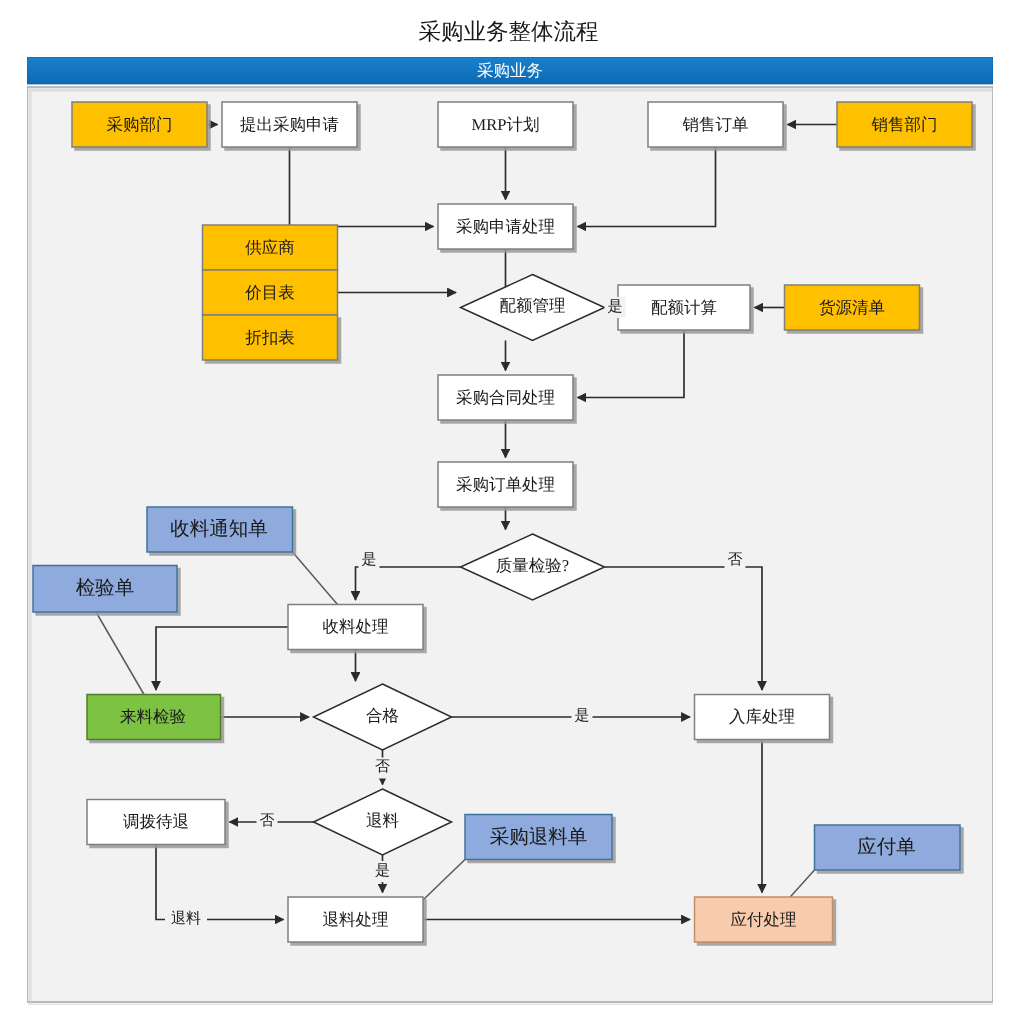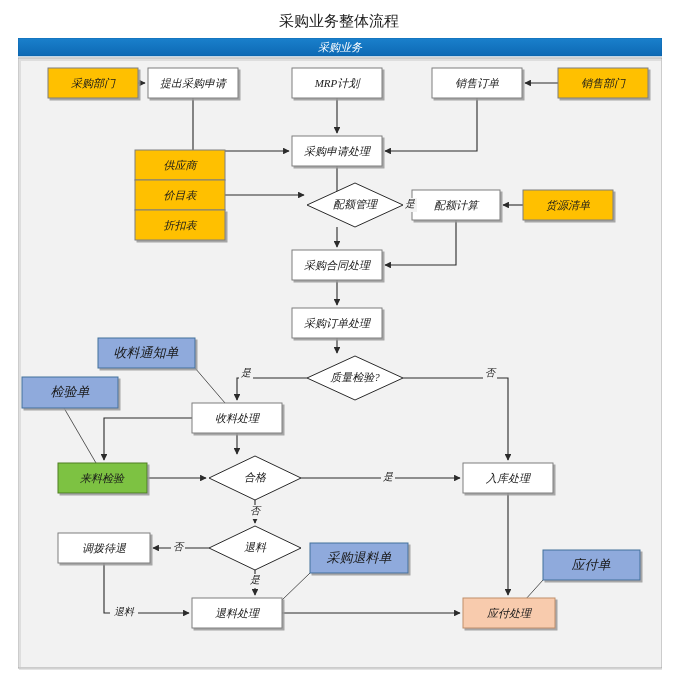--- a/index.html
+++ b/index.html
@@ -23,21 +23,20 @@
     font-size: 15px;
     color: #1a1a1a;
     font-family: "Liberation Serif", "DejaVu Serif", serif;
   }
   #diagram-wrap {
     position: absolute;
     left: 18px;
     top: 38px;
     width: 644px;
     height: 632px;
-    font-style: italic;
   }
   #flow-svg {
     display: block;
   }
   .node-text {
     font-family: "Liberation Serif", "DejaVu Serif", serif;
     font-size: 11px;
     fill: #1a1a1a;
     text-anchor: middle;
     dominant-baseline: middle;

